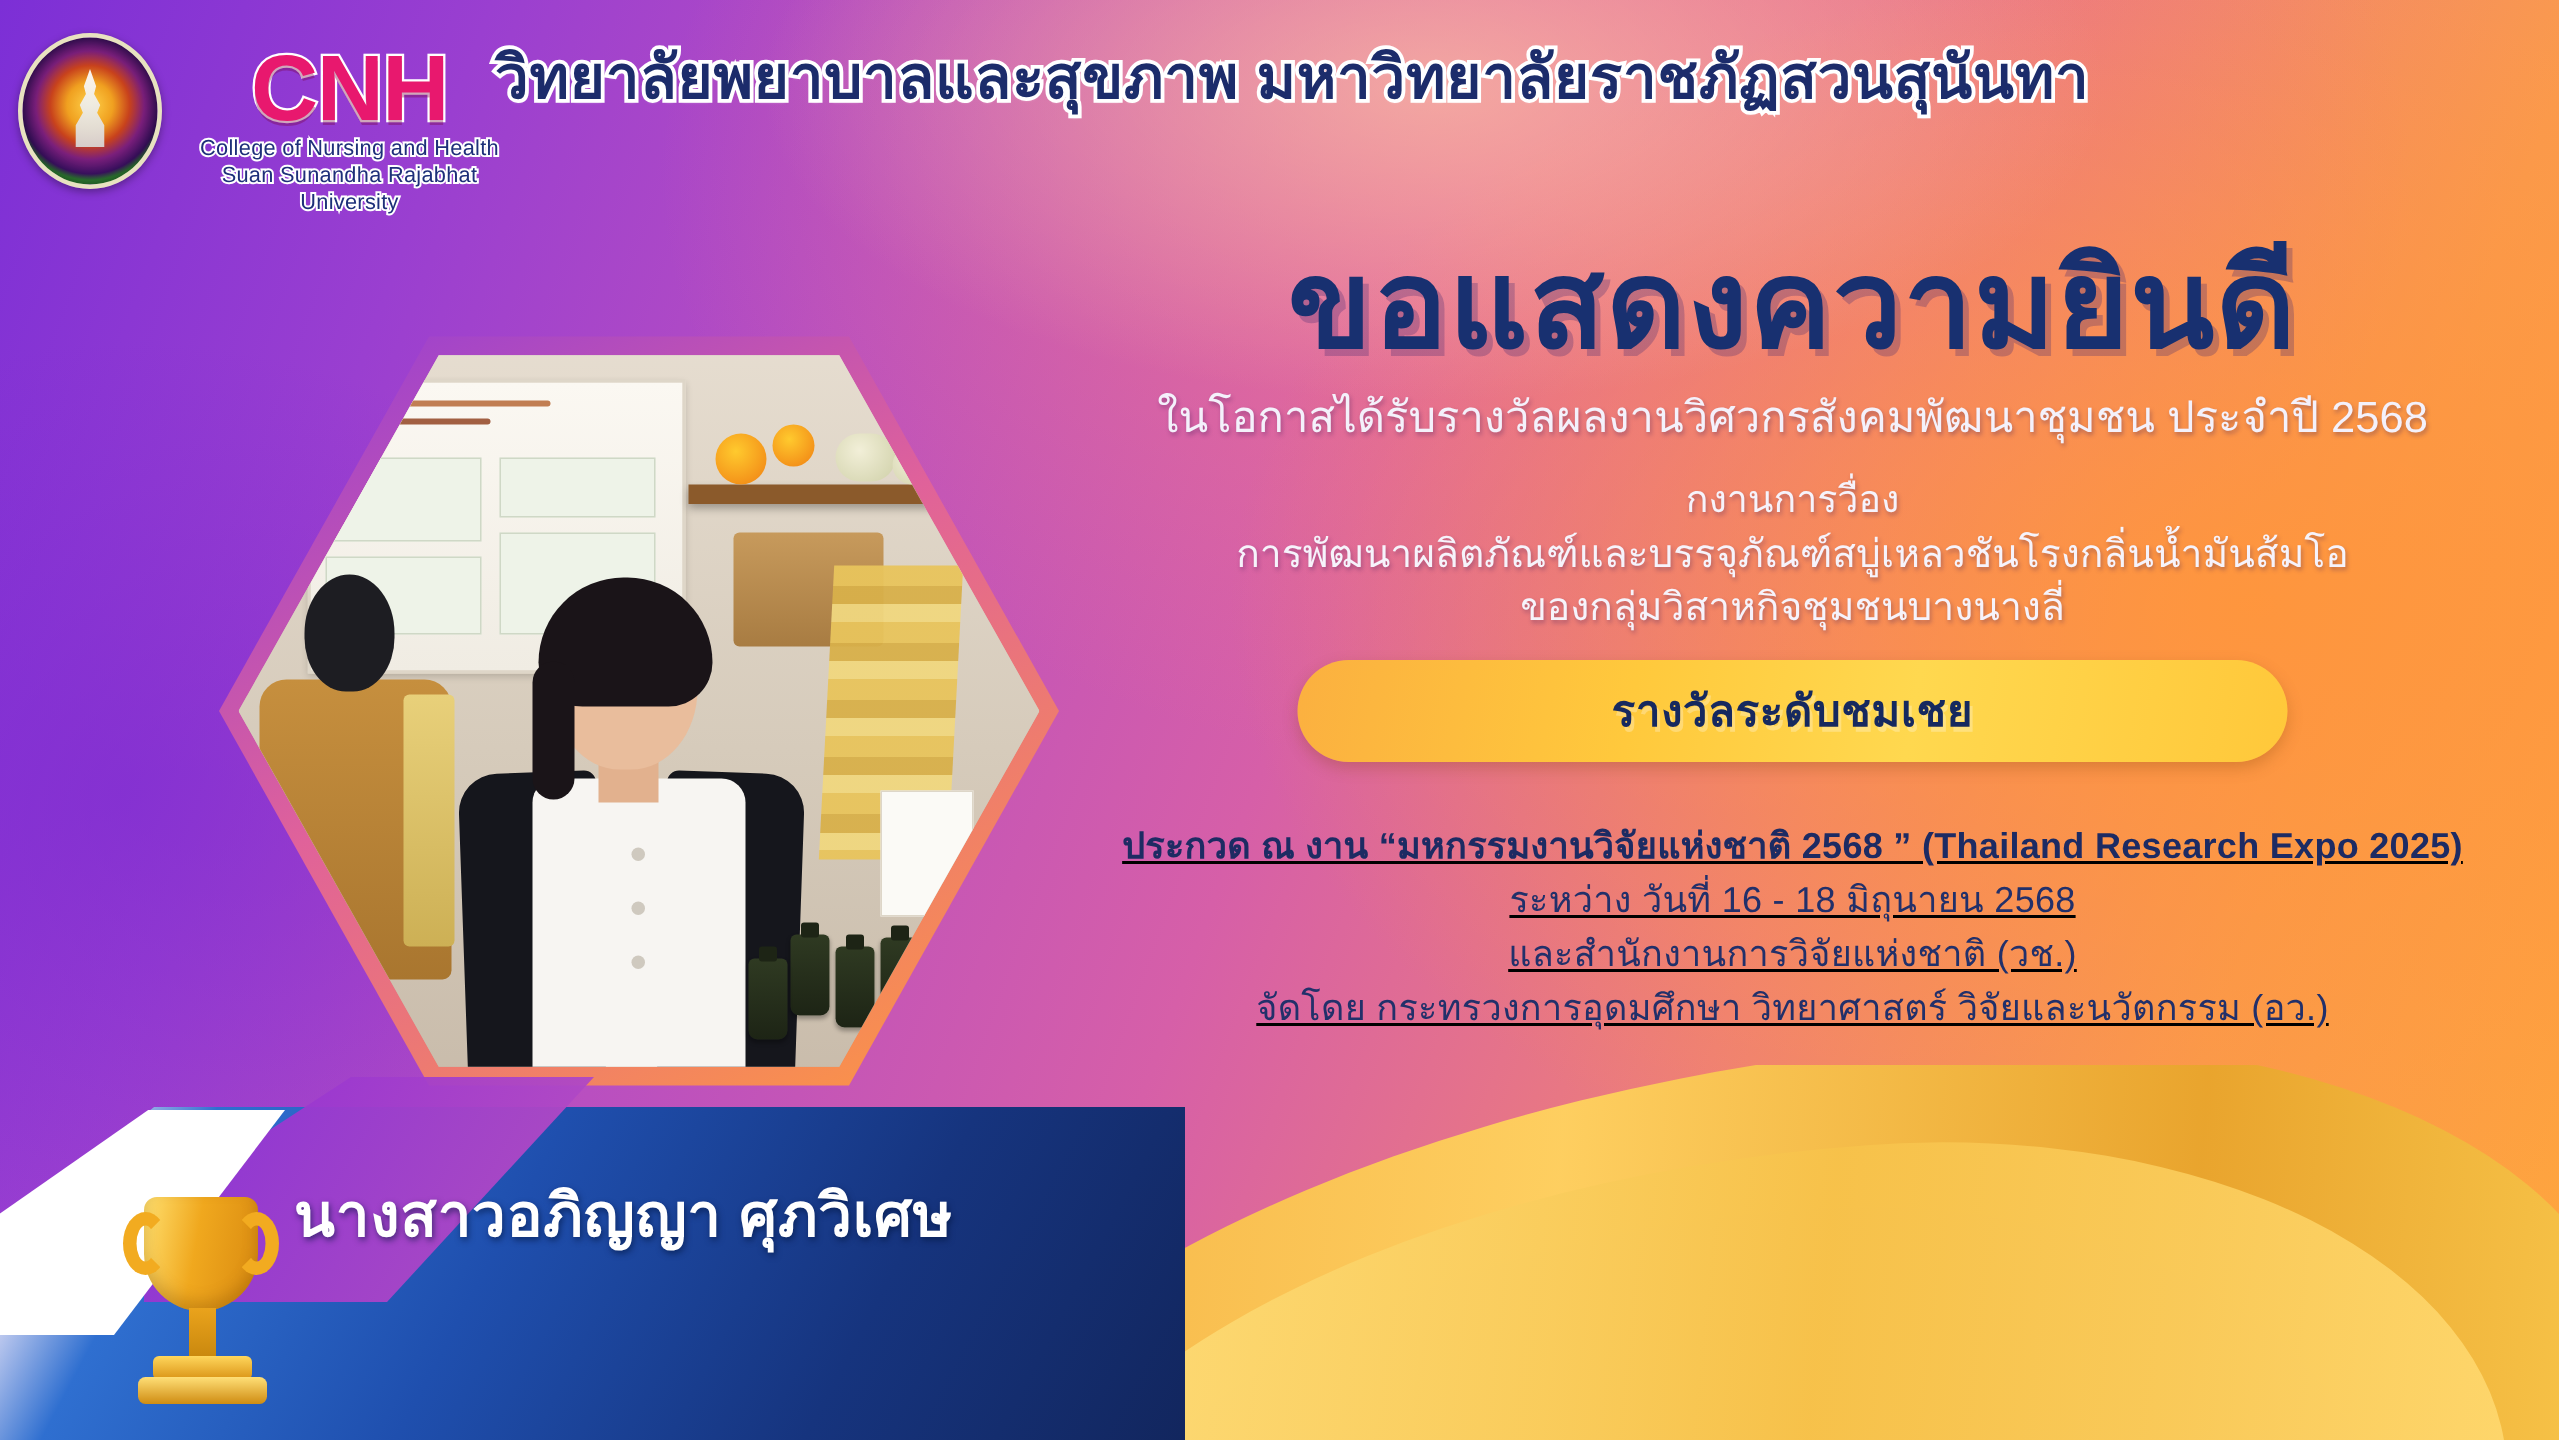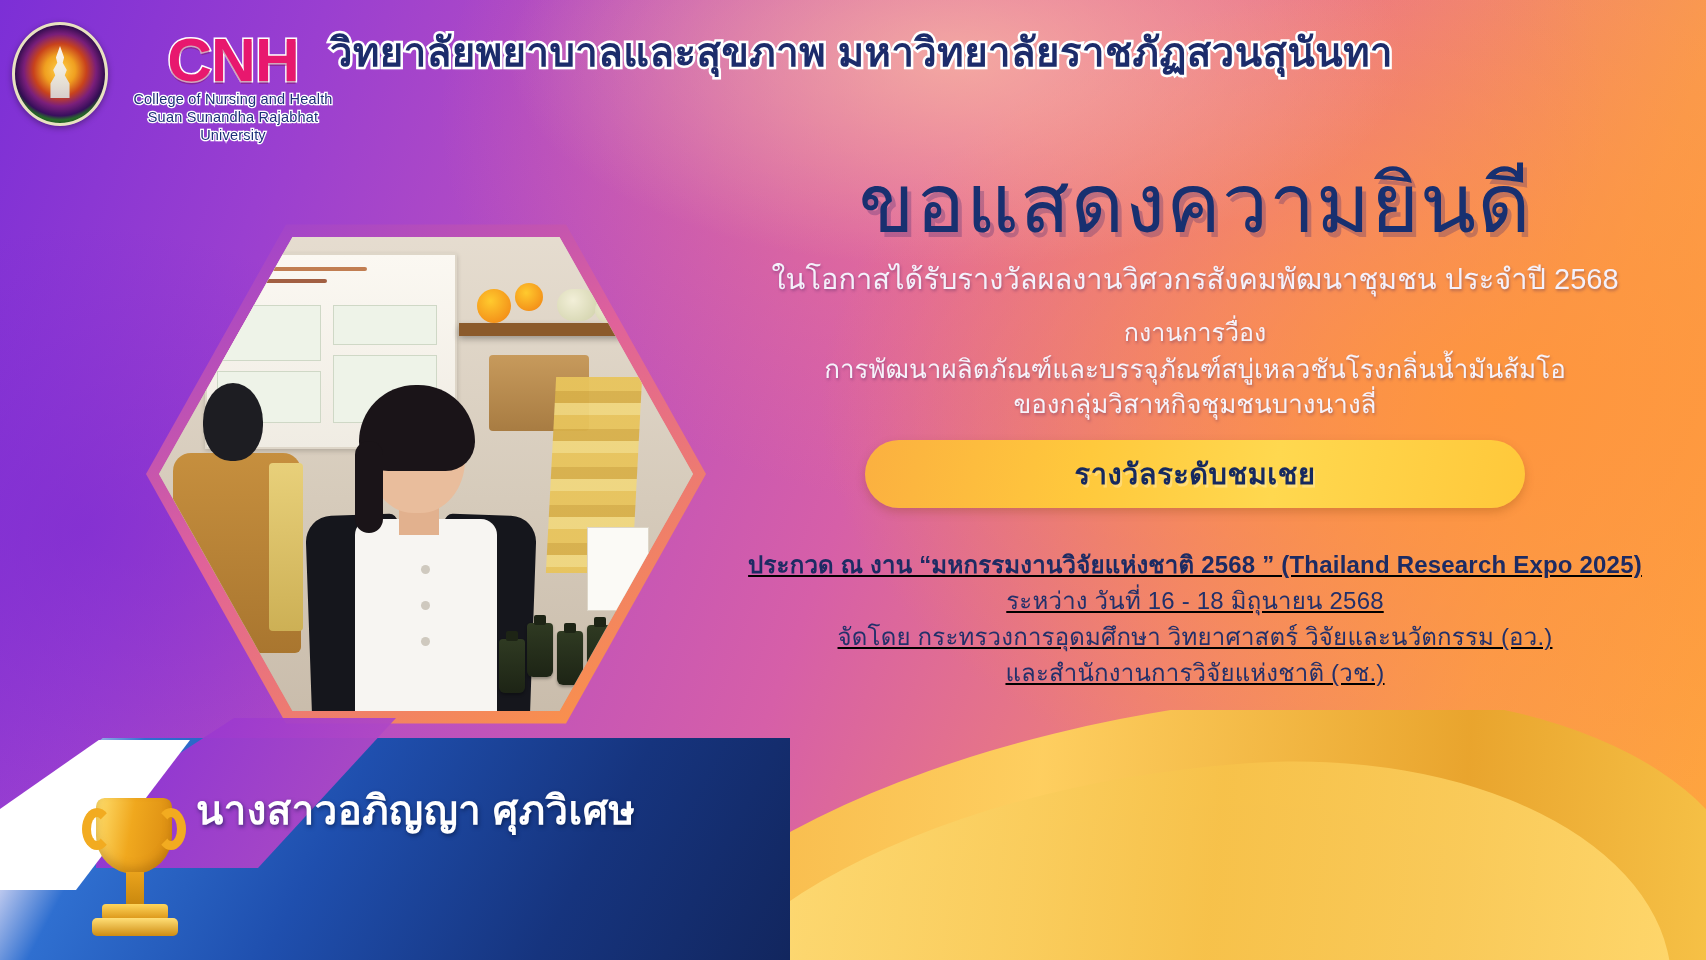--- a/index.html
+++ b/index.html
@@ -100,21 +100,21 @@
   .ph-person-jacket-l { position:absolute; left:150px; top:288px; width:92px; height:226px; background:#15161c; border-radius:26px 8px 0 0; transform:rotate(-2deg); }
   .ph-person-jacket-r { position:absolute; left:282px; top:288px; width:92px; height:226px; background:#15161c; border-radius:8px 26px 0 0; transform:rotate(2deg); }
   .ph-btn { position:absolute; width:9px; height:9px; border-radius:50%; background:#cfc9bf; }
   .ph-bottle { position:absolute; width:26px; height:54px; border-radius:4px 4px 6px 6px; background:linear-gradient(#2f3a22,#1d2415); box-shadow:0 2px 3px rgba(0,0,0,.3); }
   .ph-bottle:after{ content:""; position:absolute; left:7px; top:-8px; width:12px; height:10px; background:#1d2415; border-radius:2px; }
   .ph-cert { position:absolute; left:428px; top:300px; width:62px; height:84px; background:#fbfaf6; border:1px solid #ddd6c8; }
 
   
   .right-col { position:absolute; left:700px; top:160px; width:990px; z-index:35; text-align:center; }
   .headline {
-    font-size:82px; font-weight:normal; color:#183070; line-height:1.08; letter-spacing:1px;
+    font-size:82px; font-weight:bold; color:#183070; line-height:1.08; letter-spacing:1px;
     text-shadow:4px 5px 0 rgba(60,40,110,.28);
   }
   .occasion {
     margin-top:12px; font-size:29px; color:#f4f1fb; line-height:1.3;
     text-shadow:1px 2px 3px rgba(60,30,90,.35);
   }
   .work-label { margin-top:14px; font-size:25px; color:#f6f3fb; text-shadow:1px 2px 3px rgba(60,30,90,.35); }
   .work-line { font-size:26px; color:#f6f3fb; line-height:1.35; text-shadow:1px 2px 3px rgba(60,30,90,.35); }
 
   .award-badge {
@@ -265,22 +265,22 @@
     <div class="work-line">การพัฒนาผลิตภัณฑ์และบรรจุภัณฑ์สบู่เหลวชันโรงกลิ่นน้ำมันส้มโอ</div>
     <div class="work-line">ของกลุ่มวิสาหกิจชุมชนบางนางลี่</div>
 
     <div class="award-badge">
       <span>รางวัลระดับชมเชย</span>
     </div>
 
     <div class="event-block">
       <div class="event-line">ประกวด ณ งาน “มหกรรมงานวิจัยแห่งชาติ 2568 ” (Thailand Research Expo 2025)</div>
       <div class="event-line light">ระหว่าง วันที่ 16 - 18 มิถุนายน 2568</div>
+      <div class="event-line light">และสำนักงานการวิจัยแห่งชาติ (วช.)</div>
       <div class="event-line light">จัดโดย กระทรวงการอุดมศึกษา วิทยาศาสตร์ วิจัยและนวัตกรรม (อว.)</div>
-      <div class="event-line light">และสำนักงานการวิจัยแห่งชาติ (วช.)</div>
     </div>
   </div>
 
   <div class="bottom-swoosh">
     <div class="purple-wave"></div>
     <div class="gold-wave"></div>
     <div class="gold-wave2"></div>
   </div>
 
   <div class="name-panel"></div>

